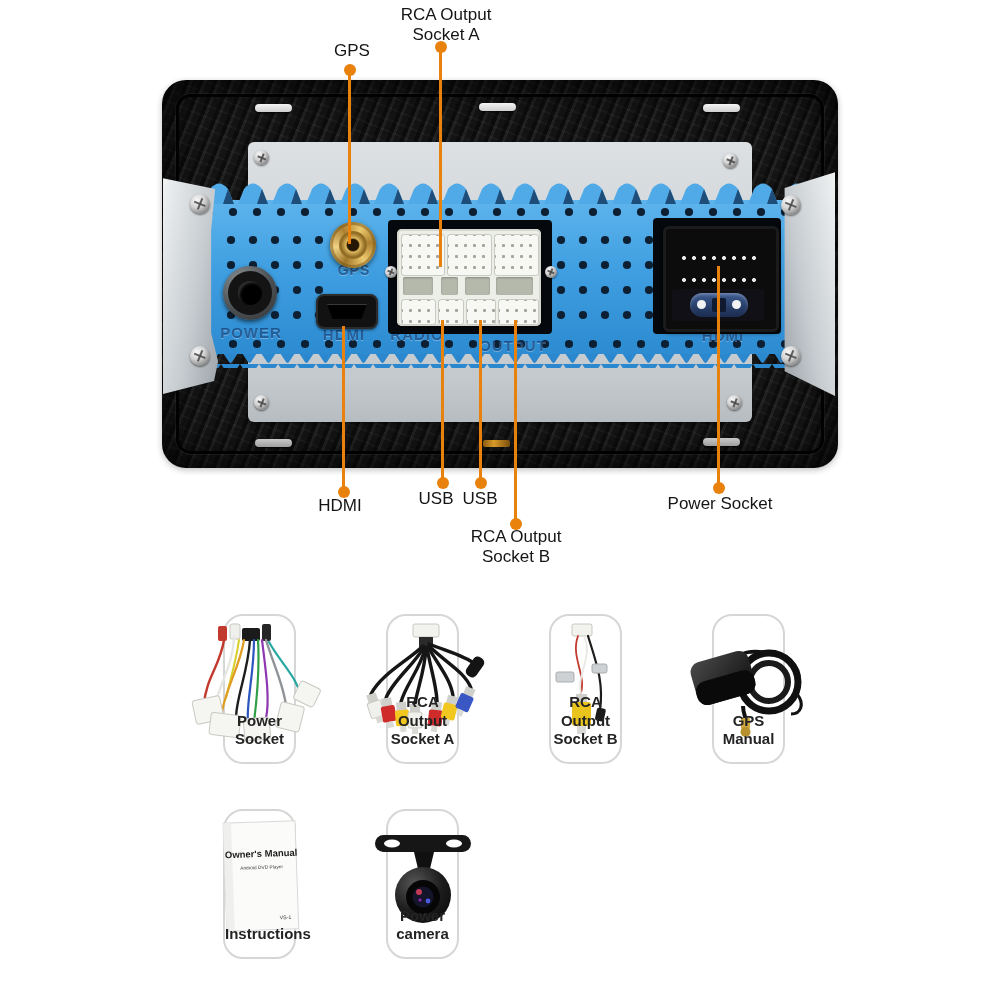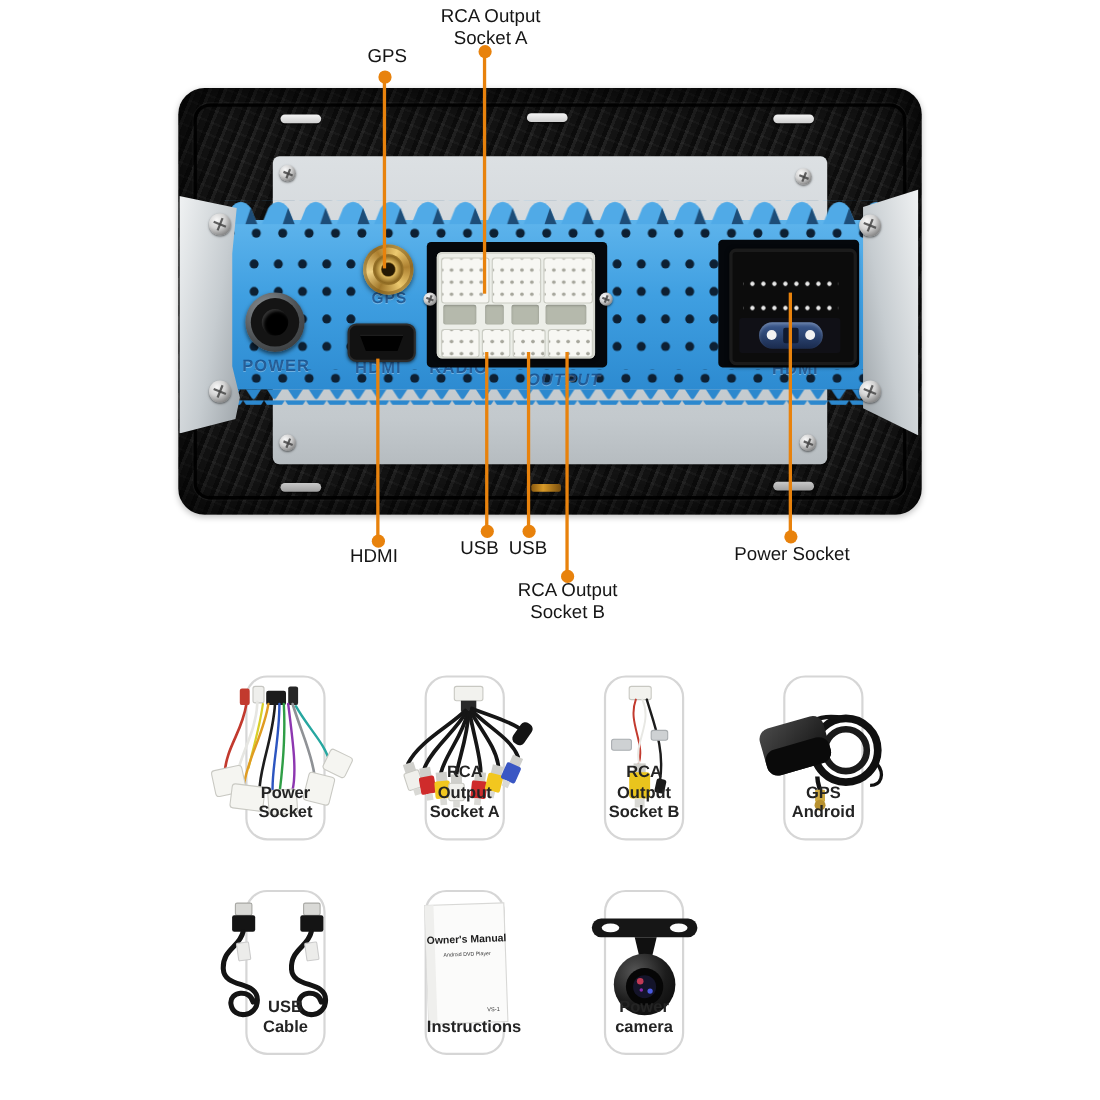--- a/index.html
+++ b/index.html
@@ -164,21 +164,21 @@
       <rect x="6" y="24" width="584" height="12" fill="url(#hr)"></rect>
       <rect x="6" y="154" width="584" height="12" fill="url(#hr)"></rect>
       <rect x="14" y="40" width="120" height="110" fill="url(#hg)"></rect>
       <rect x="340" y="40" width="118" height="110" fill="url(#hg)"></rect>
     </svg>
 
     <span class="eng" style="left:354px;top:263px;font-size:14px;">GPS</span>
     <span class="eng" style="left:251px;top:325px;">POWER</span>
     <span class="eng" style="left:344px;top:327px;">HDMI</span>
     <span class="eng" style="left:417px;top:327px;">RADIO</span>
-    <span class="eng" style="left:513px;top:338px;font-style:italic;">OUTPUT</span>
+    <span class="eng" style="left:513px;top:338px;">OUTPUT</span>
     <span class="eng" style="left:723px;top:328px;">HDMI</span>
 
     <div class="opening" style="left:388px;top:220px;width:164px;height:114px;"></div>
     <div class="opening" style="left:653px;top:218px;width:128px;height:116px;"></div>
 
     <div class="io">
       <div class="ioc pins" style="left:4px;top:5px;width:42px;height:40px;"></div>
       <div class="ioc pins" style="left:50px;top:5px;width:43px;height:40px;"></div>
       <div class="ioc pins" style="left:97px;top:5px;width:43px;height:40px;"></div>
       <div class="rec" style="left:6px;top:48px;width:30px;height:18px;"></div>
@@ -371,40 +371,25 @@
         <g transform="rotate(-16 44 56)">
           <rect x="14" y="34" width="60" height="44" rx="10" fill="url(#gpk)"></rect>
           <rect x="14" y="54" width="60" height="24" rx="10" fill="#0a0a0a"></rect>
         </g>
         <path d="M64 84 C64 90 66 94 67 98" fill="none" stroke="#111111" stroke-width="4"></path>
         <rect x="62" y="96" width="9" height="11" rx="1" fill="#cfa93f"></rect>
         <circle cx="66.5" cy="110" r="5" fill="#b8912f"></circle>
         <path d="M118 72 C126 82 122 92 112 92" fill="none" stroke="#111111" stroke-width="3"></path>
       </svg>
       <figcaption>
-        <span>GPS Android</span>
+        <span>GPS Manual</span>
         <span></span>
       </figcaption>
     </figure>
 
-    <figure class="card">
-      <svg width="140" height="126" viewBox="0 0 140 126">
-        <g id="u1">
-          <rect x="24" y="4" width="15" height="11" rx="1.5" fill="#d9d9d6" stroke="#a8a8a4"></rect>
-          <rect x="21" y="15" width="21" height="15" rx="2" fill="#141414"></rect>
-          <path d="M31 30 C28 44 12 46 13 64 C14 82 44 74 44 92 C44 108 22 110 20 96 C18 84 38 82 40 94" fill="none" stroke="#141414" stroke-width="4.6" stroke-linecap="round"></path>
-          <rect x="26" y="40" width="11" height="16" rx="1" fill="#ececea" stroke="#cccccc" transform="rotate(-8 31 48)"></rect>
-        </g>
-        <use href="#u1" x="62"></use>
-      </svg>
-      <figcaption>
-        <span>USB Cable</span>
-        <span></span>
-      </figcaption>
-    </figure>
 
     <figure class="card">
       <svg width="144" height="126" viewBox="0 0 144 126">
         <g transform="rotate(-2 72 62)">
           <rect x="37" y="5" width="72" height="108" fill="#fbfbfa" stroke="#d8d8d6"></rect>
           <rect x="37" y="5" width="8" height="108" fill="#efefed"></rect>
           <text x="74" y="40" font-size="9.5" font-weight="bold" text-anchor="middle" fill="#1c1c1c">Owner's Manual</text>
           <text x="74" y="52" font-size="4.8" text-anchor="middle" fill="#3a3a3a">Android DVD Player</text>
           <text x="102" y="103" font-size="5.2" text-anchor="end" fill="#3a3a3a">VS-1</text>
         </g>

